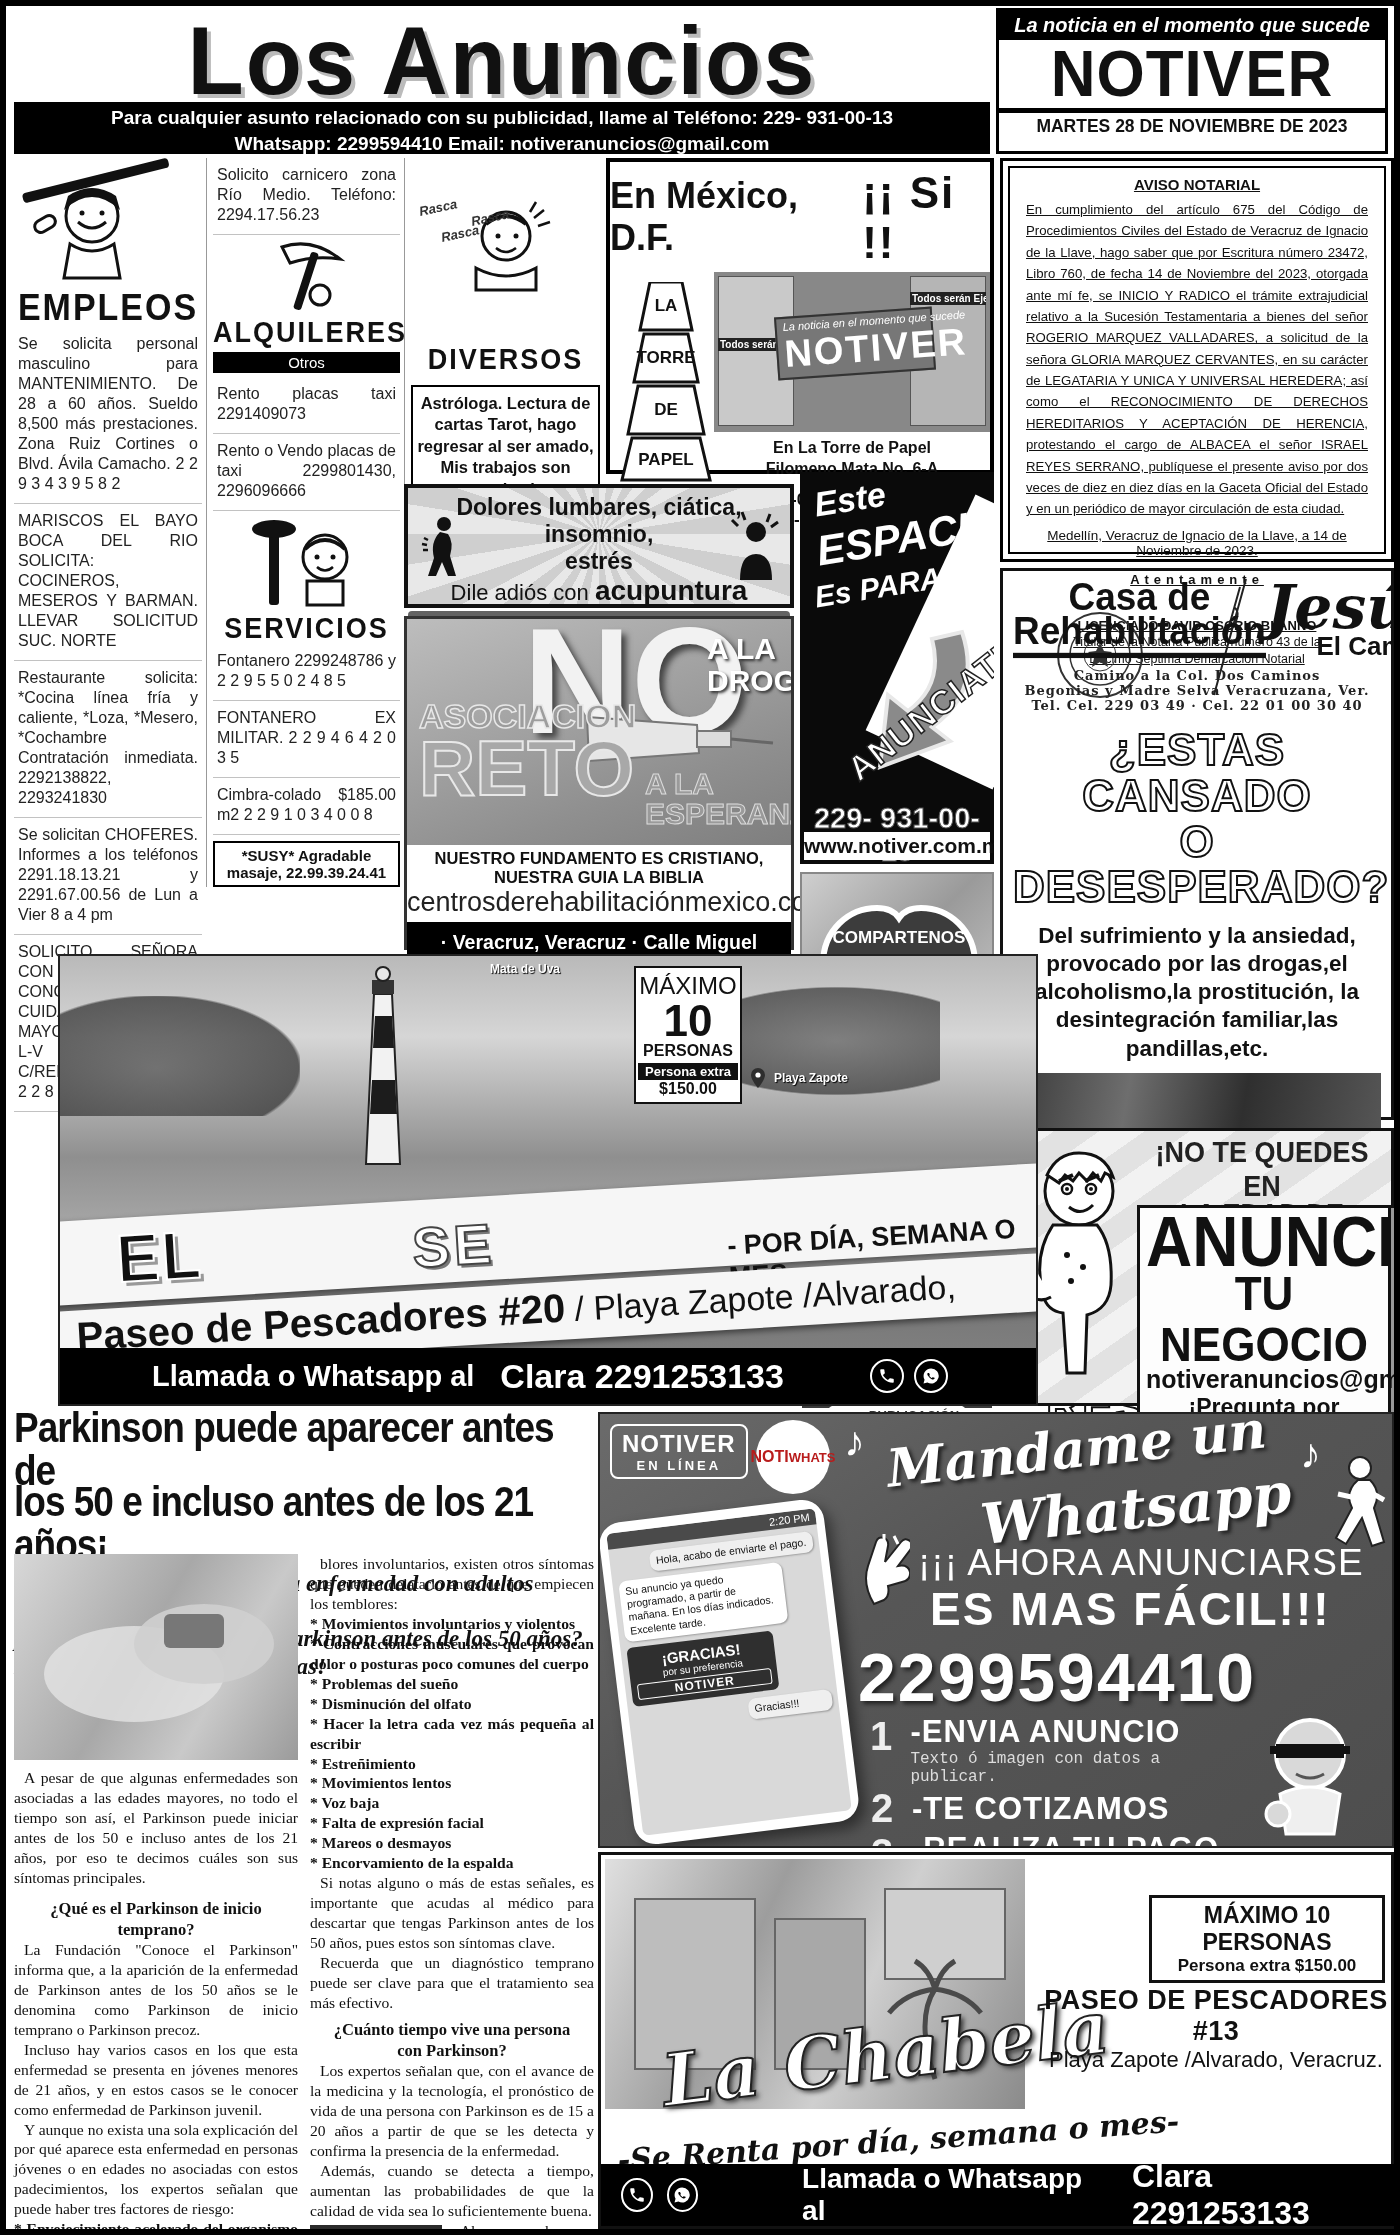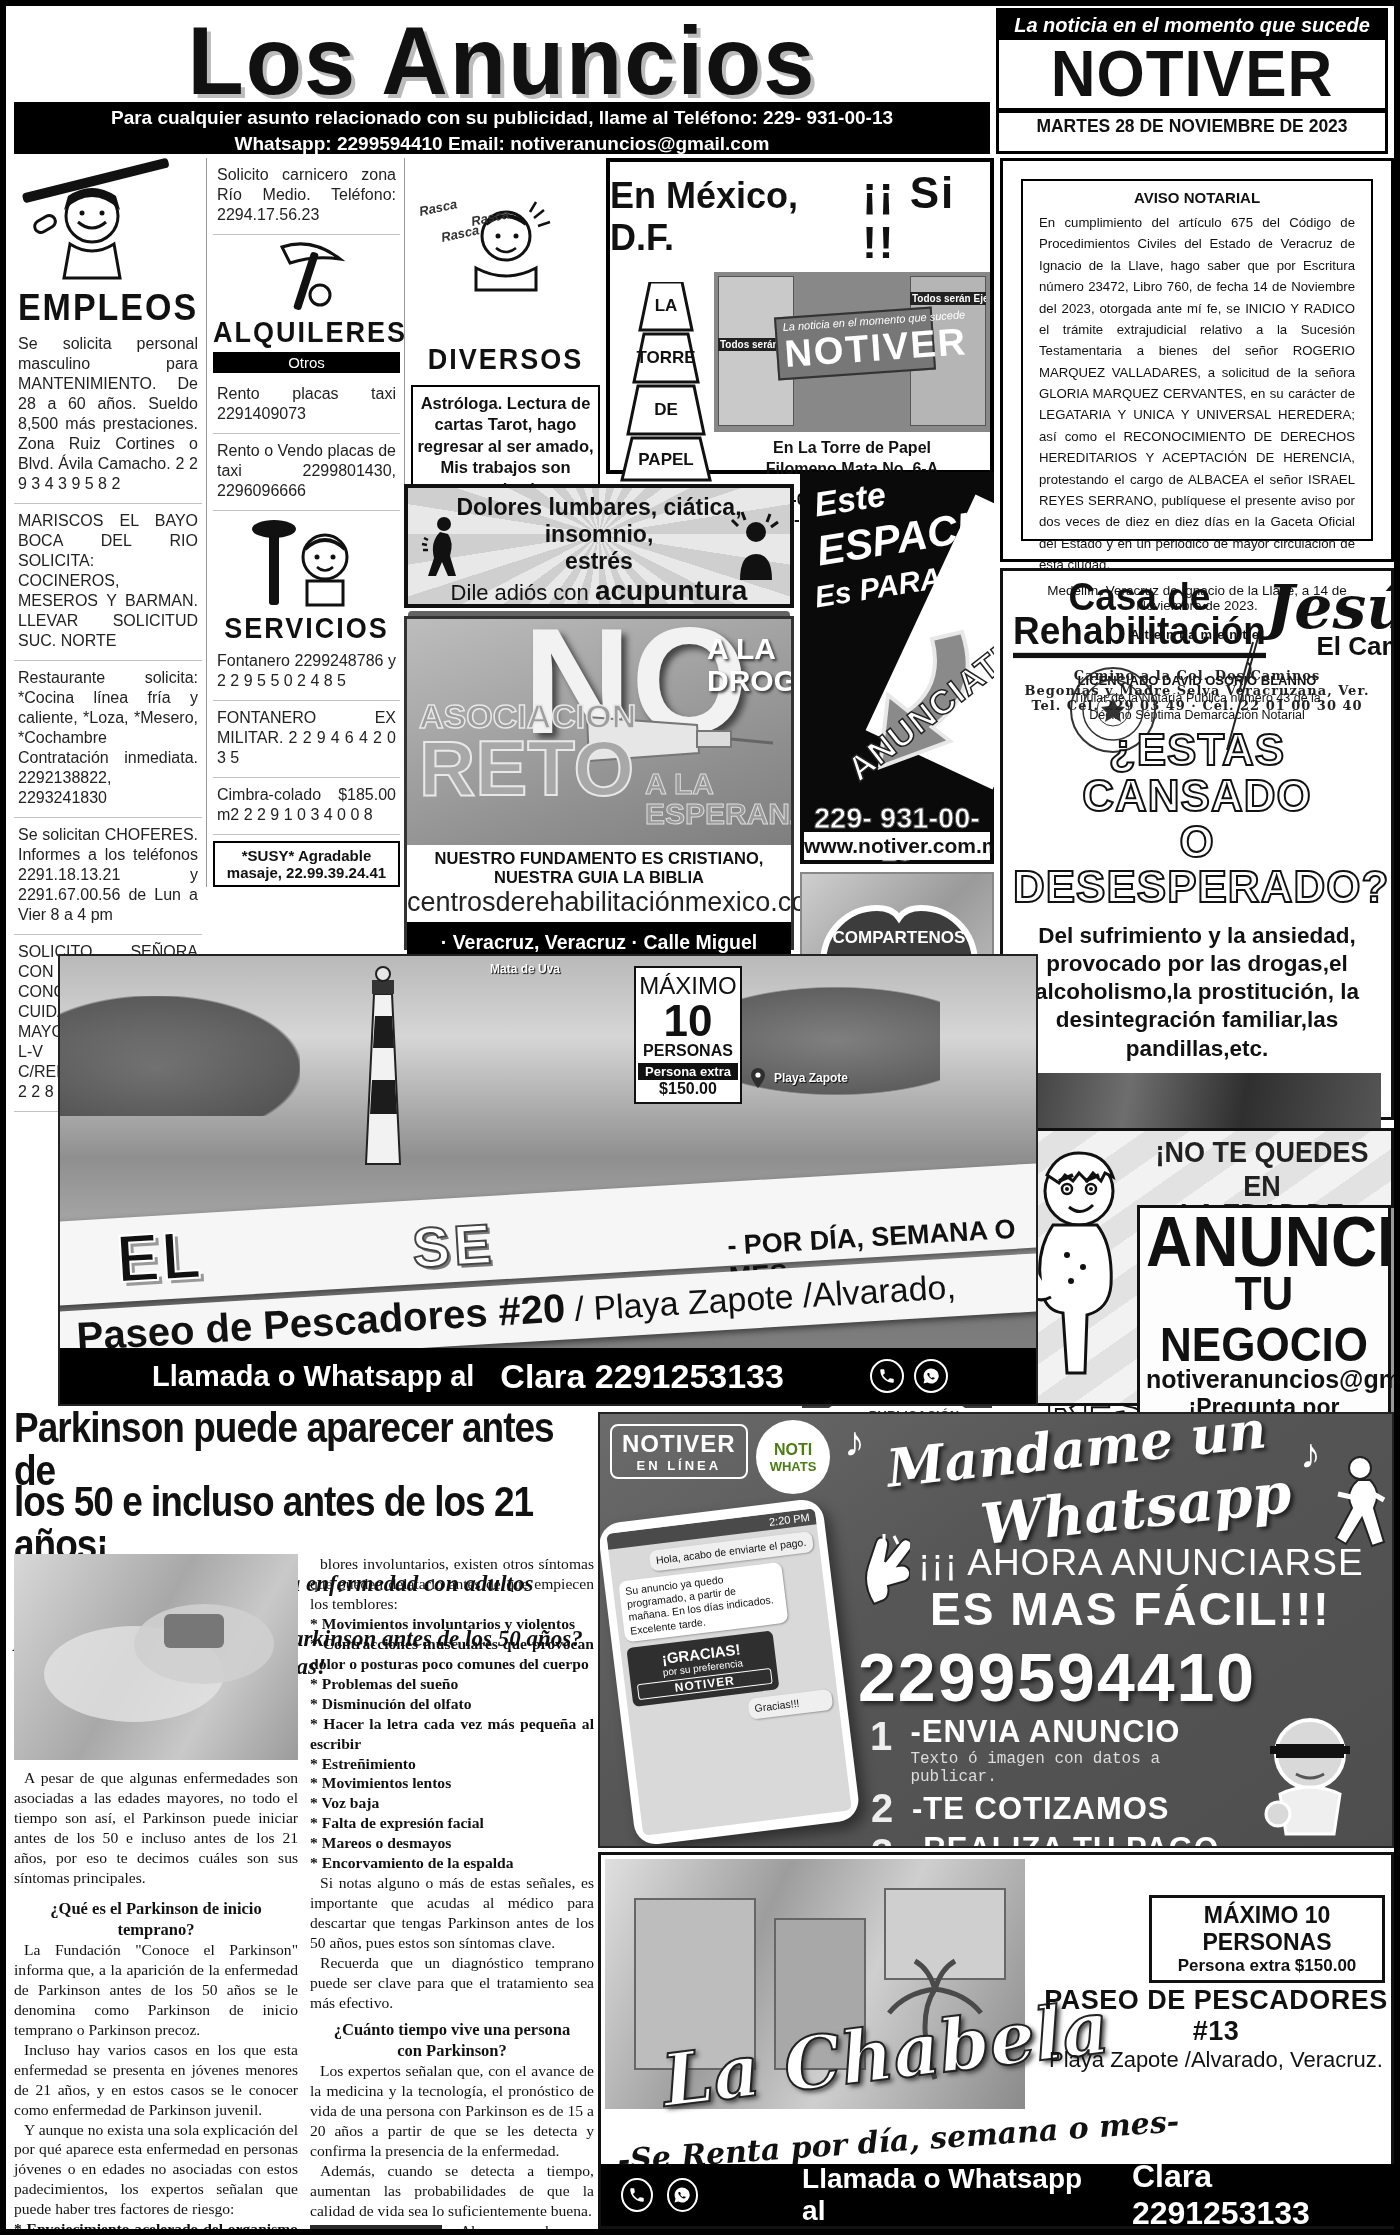--- a/index.html
+++ b/index.html
@@ -69,21 +69,21 @@
 
   
   .comp { border:2px solid #888; }
   .comp-photo { background:linear-gradient(135deg,#cfcfcf,#9a9a9a 40%,#bdbdbd 70%,#8a8a8a); position:relative; }
   .comp-sub { background:#ececec; font-weight:bold; font-size:28px; text-align:center; line-height:1.1; color:#1a1a1a; padding-top:8px; }
   .comp-dark { background:#3b3b3b; color:#fff; text-align:center; }
   .comp-dark .b { font-weight:bold; font-size:18.5px; line-height:1.9; }
   .comp-badge { background:#fff; border-radius:30px; color:#333; display:inline-flex; align-items:center; gap:8px; padding:6px 14px; }
 
   
-  .aviso { border:3px solid #000; padding:18px; }
+  .aviso { border:3px solid #000; padding:5px;text-decoration:underline; }
   .aviso-in { border:2px solid #000; height:100%; padding:8px 16px; }
   .aviso-title { font-weight:bold; font-size:15px; text-align:center; margin-bottom:6px; }
   .aviso-body { font-size:13.2px; line-height:1.62; text-align:justify; }
   .aviso-date { font-size:13.5px; text-align:center; margin-top:8px; }
   .atent { text-align:center; letter-spacing:5px; font-size:13px; font-weight:bold; margin-top:14px; }
   .notary { text-align:center; font-size:12.5px; line-height:1.35; margin-top:30px; }
   .notary .nm { font-weight:bold; font-size:13px; }
 
   
   .casa { border:3px solid #111; padding:8px 10px; }
@@ -136,21 +136,21 @@
   .pk-col .h { font-weight:bold; text-align:center; text-indent:0; font-size:16.5px; }
   .pk-col .b { font-weight:bold; text-indent:0; }
   .pk-photo { background:linear-gradient(120deg,#d8d8d8,#a8a8a8 45%,#c9c9c9 70%,#9b9b9b); }
   .pk-brain { background:linear-gradient(#2b2b2b,#444); }
 
   
   .wa { background:linear-gradient(145deg,#6b6b6b,#565656 40%,#4e4e4e); overflow:hidden; border:2px solid #222; }
   .wa-brand { border:2px solid #fff; border-radius:8px; color:#fff; text-align:center; padding:4px 10px; }
   .wa-brand .b1 { font-weight:bold; font-size:24px; letter-spacing:1px; }
   .wa-brand .b2 { font-size:13px; font-weight:bold; letter-spacing:3px; }
-  .wa-badge { background:#fff; border-radius:50%; width:74px; height:74px; display:flex; flex-direction:column; align-items:center; justify-content:center; color:#4d7c0f; font-weight:bold; }
+  .wa-badge { background:#fff; border-radius:50%; width:74px; height:74px; display:flex; flex-direction:row; align-items:center; justify-content:center; color:#b91c1c; font-weight:bold; }
   .wa-script { font-family:"DejaVu Serif",serif; font-style:italic; font-weight:bold; color:#fff; transform:rotate(-6deg); line-height:.95; text-shadow:3px 3px 4px #222; }
   .wa-ahora { color:#fff; font-size:37px; letter-spacing:1px; line-height:1.15; font-weight:normal; }
   .wa-facil { color:#fff; font-size:46px; font-weight:bold; letter-spacing:2px; }
   .wa-phone { color:#fff; font-weight:bold; font-size:68px; letter-spacing:2px; text-shadow:3px 3px 4px #222; }
   .wa-step-n { color:#eee; font-size:40px; font-weight:bold; width:40px; text-align:center; }
   .wa-step-t { color:#fff; font-size:31px; font-weight:bold; letter-spacing:1px; }
   .wa-step-d { color:#ddd; font-size:16px;font-family:Liberation Mono, monospace; }
   .phone-mock { background:#fff; border-radius:22px; transform:rotate(-7deg); box-shadow:6px 8px 14px rgba(0,0,0,.45); padding:10px 8px; }
   .phone-scr { background:#d9d9d9; border-radius:6px; height:100%; overflow:hidden; }
   .ph-status { background:#4a4a4a; color:#fff; font-size:11px; text-align:right; padding:2px 6px; }

